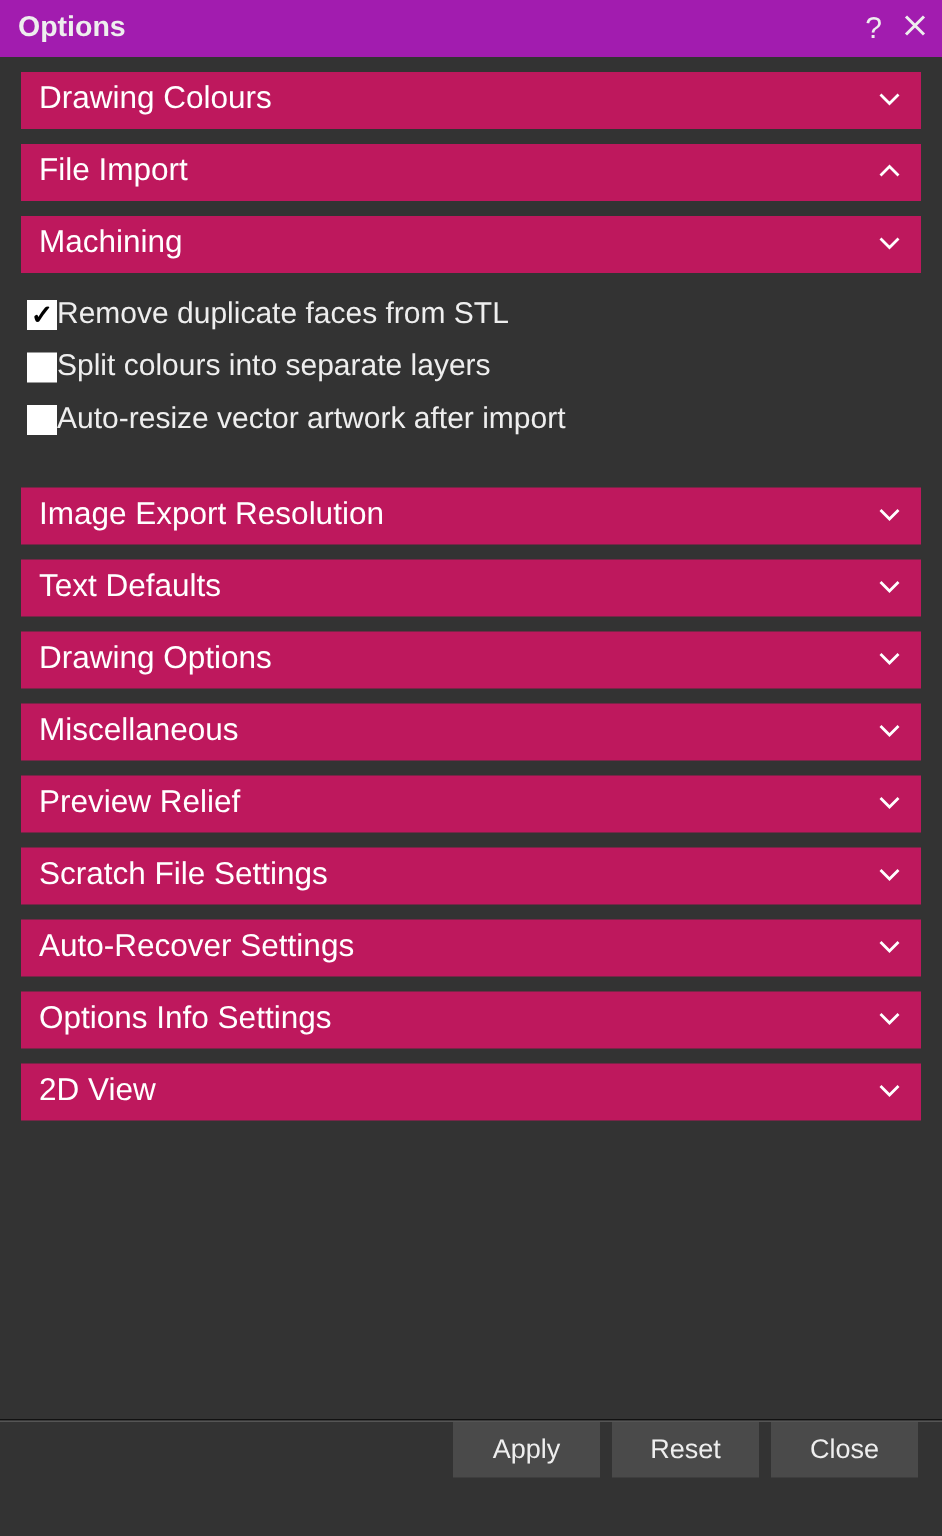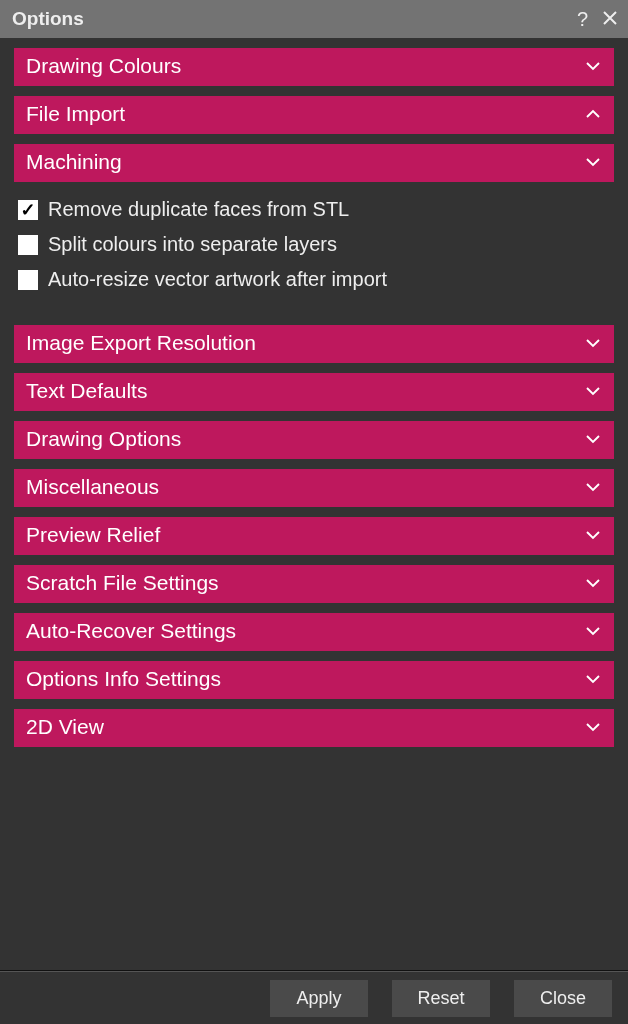--- a/index.html
+++ b/index.html
@@ -13,21 +13,21 @@
       height: 1024px;
       background: #333333;
       overflow: hidden;
       color: #e8e8e8;
     }
     .titlebar {
       height: 38px;
       display: flex;
       align-items: center;
       padding: 0 10px 0 12px;
-      background: #737373;
+      background: #a21caf;
     }
     .titlebar-title {
       font-size: 19px;
       font-weight: 600;
       color: #eeeeee;
       flex: 1;
     }
     .titlebar-actions {
       display: flex;
       align-items: center;
@@ -62,21 +62,20 @@
       width: 18px;
       height: 18px;
       display: block;
     }
     .group-body {
       margin-bottom: 28px;
     }
     .checkbox-row {
       display: flex;
       align-items: center;
-      gap: 10px;
       padding: 6px 4px;
     }
     .checkbox {
       width: 20px;
       height: 20px;
       background: #ffffff;
       display: flex;
       align-items: center;
       justify-content: center;
       color: #000000;
@@ -101,25 +100,25 @@
     .footer-divider {
       height: 1px;
       background: #111111;
       margin: 0;
     }
     .footer-divider2 {
       height: 1px;
       background: #555555;
     }
     .footer-buttons {
-      height: 52px;
-      display: flex;
-      align-items: center;
+      height: 76px;
+      display: flex;
+      align-items: flex-start;
       justify-content: flex-end;
-      gap: 24px;
+      gap: 8px;
       padding: 0 16px;
     }
     .btn {
       background: #4a4a4a;
       color: #eeeeee;
       border: none;
       font-size: 18px;
       padding: 8px 0;
       width: 98px;
       text-align: center;

